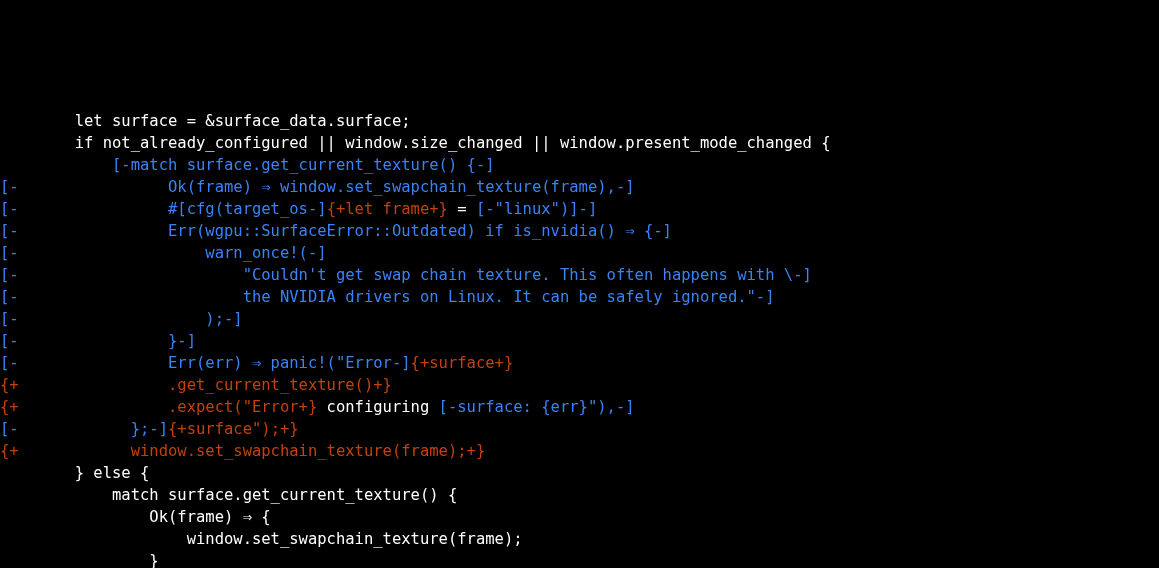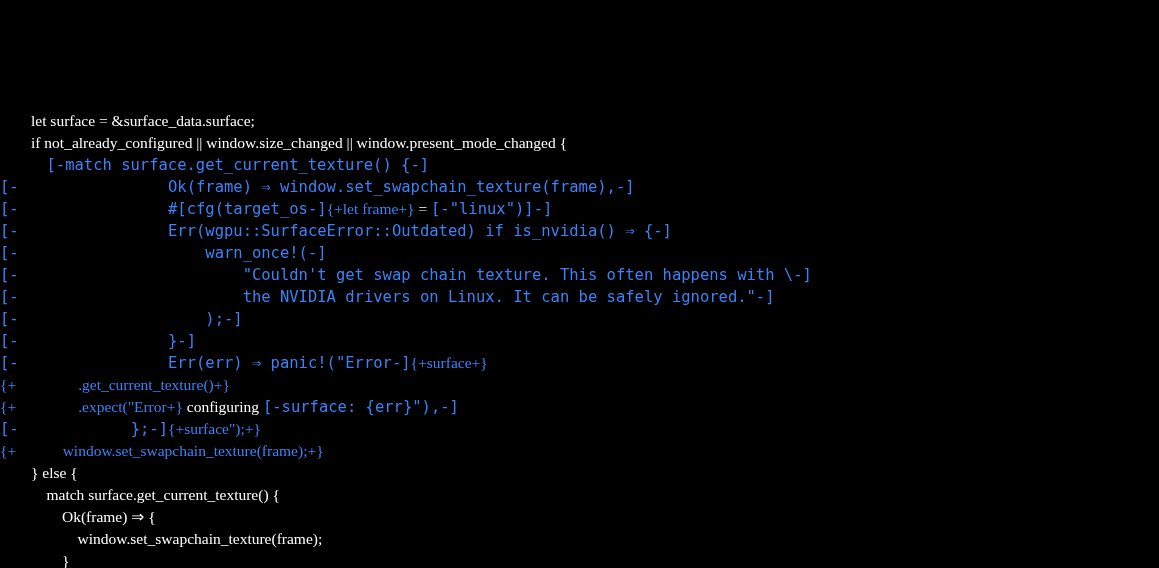--- a/index.html
+++ b/index.html
@@ -16,23 +16,23 @@
     height: 568px;
   }
   .code-view {
     padding: 0;
     margin: 0;
   }
   .line {
     display: block;
     min-height: 22px;
   }
-  .ctx { color: #ffffff; font-family: Liberation Serif, serif; }
+  .ctx { color: #ffffff; }
   .del { color: #3b82f6; }       
-  .add { color: #3b82f6; font-family: Liberation Serif, serif; }       
+  .add { color: #c2410c; }       
 </style>
 </head>
 <body>
 
 
 
 <div class="code-view" id="diff-container"><span class="line"><span class="ctx">        let surface = &amp;surface_data.surface;</span></span><span class="line"><span class="ctx">        if not_already_configured || window.size_changed || window.present_mode_changed {</span></span><span class="line"><span class="ctx">            </span><span class="del">[-match surface.get_current_texture() {-]</span></span><span class="line"><span class="del">[-                Ok(frame) ⇒ window.set_swapchain_texture(frame),-]</span></span><span class="line"><span class="del">[-                #[cfg(target_os-]</span><span class="add">{+let frame+}</span><span class="ctx"> = </span><span class="del">[-"linux")]-]</span></span><span class="line"><span class="del">[-                Err(wgpu::SurfaceError::Outdated) if is_nvidia() ⇒ {-]</span></span><span class="line"><span class="del">[-                    warn_once!(-]</span></span><span class="line"><span class="del">[-                        "Couldn't get swap chain texture. This often happens with \-]</span></span><span class="line"><span class="del">[-                        the NVIDIA drivers on Linux. It can be safely ignored."-]</span></span><span class="line"><span class="del">[-                    );-]</span></span><span class="line"><span class="del">[-                }-]</span></span><span class="line"><span class="del">[-                Err(err) ⇒ panic!("Error-]</span><span class="add">{+surface+}</span></span><span class="line"><span class="add">{+                .get_current_texture()+}</span></span><span class="line"><span class="add">{+                .expect("Error+}</span><span class="ctx"> configuring </span><span class="del">[-surface: {err}"),-]</span></span><span class="line"><span class="del">[-            };-]</span><span class="add">{+surface");+}</span></span><span class="line"><span class="add">{+            window.set_swapchain_texture(frame);+}</span></span><span class="line"><span class="ctx">        } else {</span></span><span class="line"><span class="ctx">            match surface.get_current_texture() {</span></span><span class="line"><span class="ctx">                Ok(frame) ⇒ {</span></span><span class="line"><span class="ctx">                    window.set_swapchain_texture(frame);</span></span><span class="line"><span class="ctx">                }</span></span></div>
 
 
 

